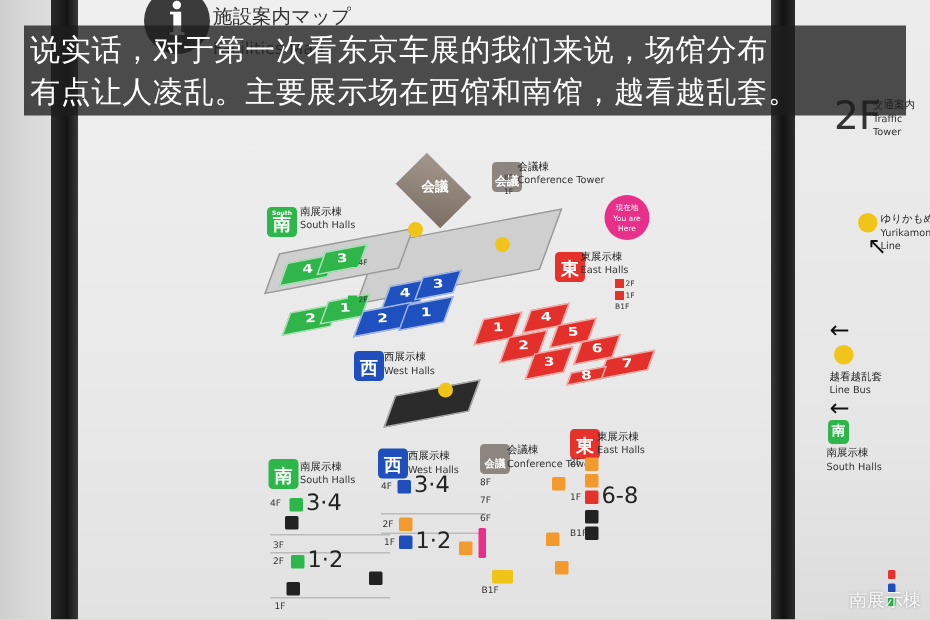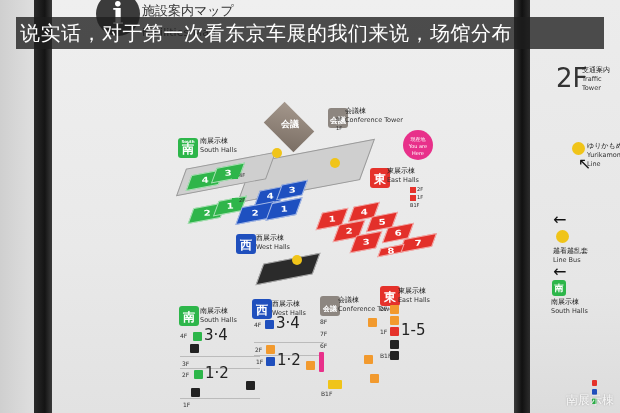--- a/index.html
+++ b/index.html
@@ -215,21 +215,21 @@
 <div class="badge r" style="left:380px;top:286px;"><span>東</span></div>
 <div class="legend-text" style="left:398px;top:287px;">
     <div>東展示棟</div>
     <div class="en">East Halls</div>
   </div>
 <div class="floor-label" style="left:380px;top:305px;">2F</div>
 <div class="mini o" style="left:390px;top:305px;"></div>
 <div class="mini o" style="left:390px;top:316px;"></div>
 <div class="floor-label" style="left:380px;top:328px;">1F</div>
 <div class="mini r" style="left:390px;top:327px;"></div>
-<div class="big-num" style="left:401px;top:321px;">1-5</div>
+<div class="big-num" style="left:401px;top:321px;">6-8</div>
 <div class="mini blk" style="left:390px;top:340px;"></div>
 <div class="floor-label" style="left:380px;top:352px;">B1F</div>
 <div class="mini blk" style="left:390px;top:351px;"></div>
 
 <div class="twoF">2F</div>
 <div class="legend-text" style="left:582px;top:66px;">
     <div>交通案内</div>
     <div class="en">Traffic Tower</div>
   </div>
 <div class="icon-circ" style="left:572px;top:142px;width:13px;height:13px;"></div>
@@ -249,15 +249,16 @@
 <div class="legend-text" style="left:551px;top:298px;">
     <div>南展示棟</div>
     <div class="en">South Halls</div>
   </div>
 <div class="mini r" style="left:592px;top:380px;width:5px;height:6px;"></div>
 <div class="mini b" style="left:592px;top:389px;width:5px;height:6px;"></div>
 <div class="mini g" style="left:592px;top:398px;width:5px;height:6px;"></div>
 
 <div class="caption">
   <div>说实话，对于第一次看东京车展的我们来说，场馆分布</div>
+  <div>有点让人凌乱。主要展示场在西馆和南馆，越看越乱套。</div>
 </div>
 
 <div class="watermark">南展示棟</div>
 
 </body></html>

